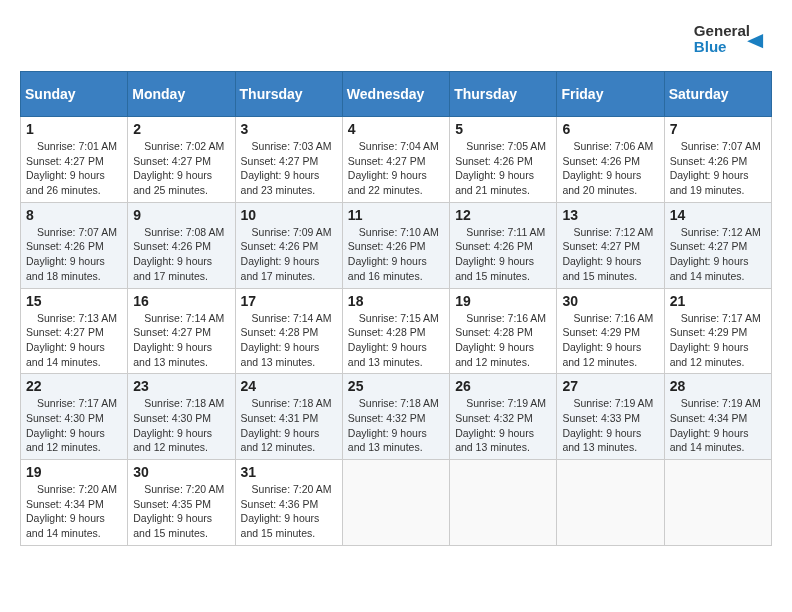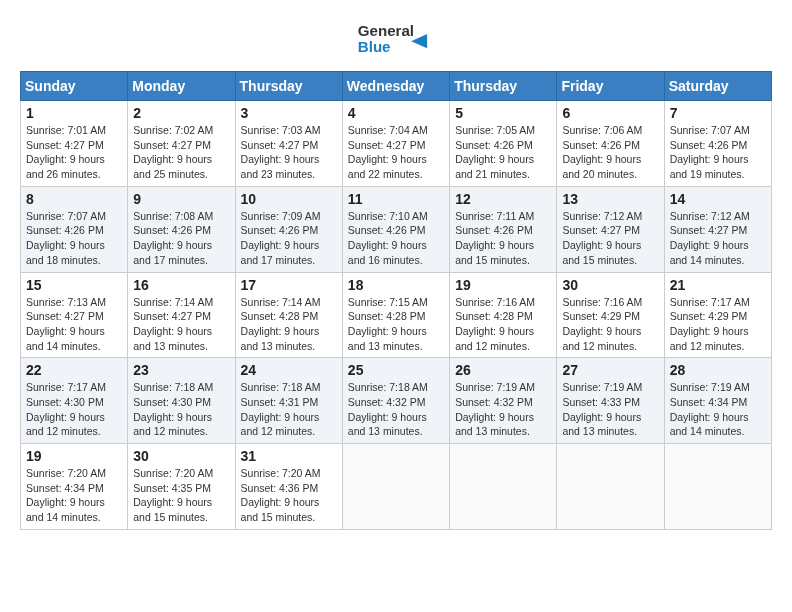--- a/index.html
+++ b/index.html
@@ -5,21 +5,21 @@
     * { box-sizing: border-box; margin: 0; padding: 0; }
     body {
       font-family: Arial, sans-serif;
       background: #fff;
       width: 792px;
       min-height: 612px;
       padding: 16px 20px;
     }
     .header-area {
       display: flex;
-      justify-content: center;
+      justify-content: flex-end;
       align-items: flex-start;
       margin-bottom: 10px;
     }
     .title-area {
       text-align: right;
     }
     .month-title {
       font-size: 36px;
       font-weight: bold;
       color: #2c2c2c;
@@ -32,21 +32,21 @@
     .calendar-table {
       width: 100%;
       border-collapse: collapse;
       margin-top: 4px;
     }
     .calendar-table th {
       background: #3a7fc1;
       color: #fff;
       font-size: 14px;
       font-weight: bold;
-      padding: 6px 4px;
+      padding: 14px 4px;
       text-align: left;
       border: 1px solid #2a6aa0;
     }
     .calendar-table td {
       border: 1px solid #ccc;
       vertical-align: top;
       padding: 4px 5px;
       width: calc(100% / 7);
       min-height: 80px;
       font-size: 11px;
@@ -60,20 +60,21 @@
       font-size: 14px;
       font-weight: bold;
       color: #222;
       display: block;
       margin-bottom: 2px;
     }
     .day-info {
       font-size: 10.5px;
       color: #333;
       line-height: 1.4;
+      margin-left: 11px;
     }
     .empty-cell {
       background: #f9f9f9 !important;
     }
     
     .logo-wrapper {
       display: flex;
       align-items: center;
     }
     .logo-svg {

